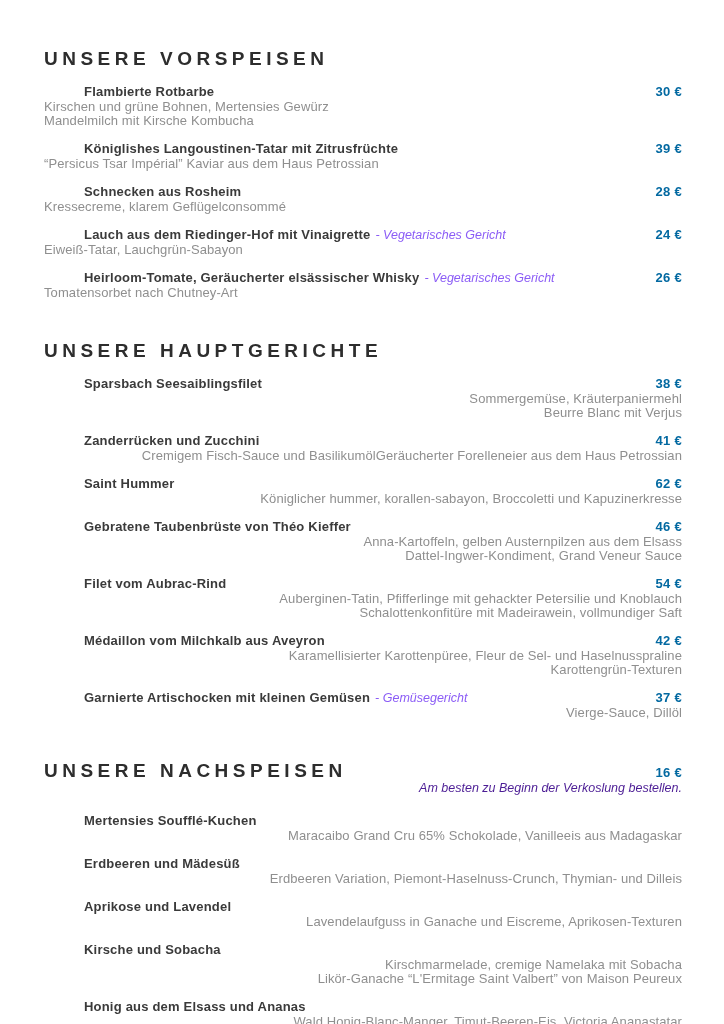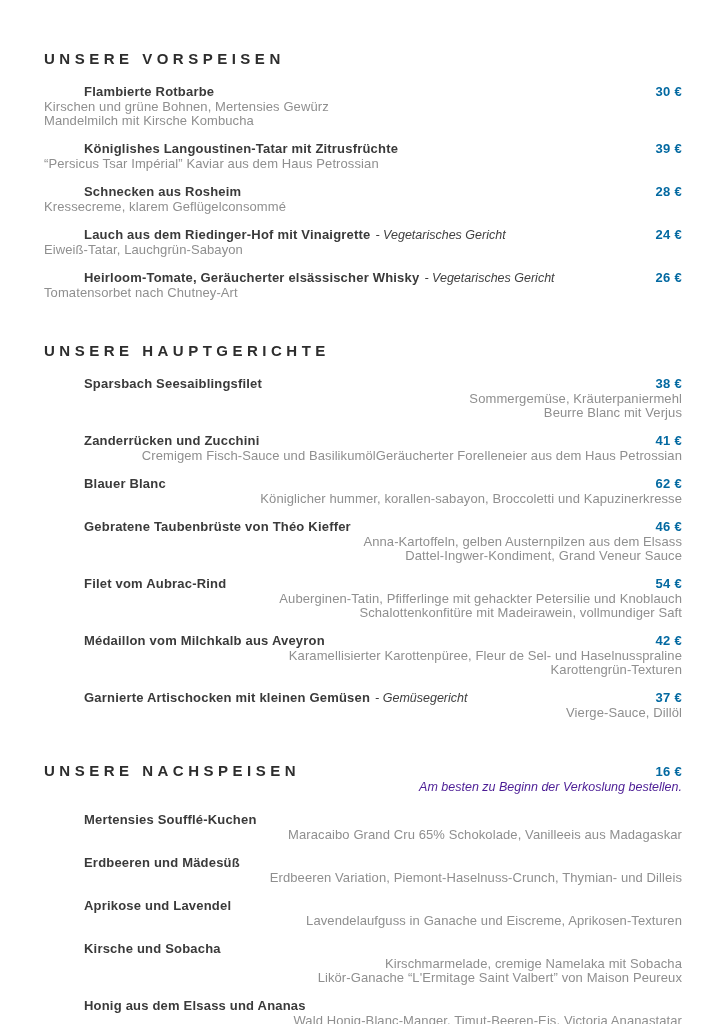--- a/index.html
+++ b/index.html
@@ -21,21 +21,21 @@
     margin-top: 42px;
     text-align: right;
   }
   .section-header {
     display: flex;
     justify-content: space-between;
     align-items: baseline;
   }
   .section-title {
     margin: 0;
-    font-size: 15px;
+    font-size: 19px;
     font-weight: 700;
     letter-spacing: 4.5px;
     color: #2d2d2d;
     line-height: 17px;
   }
   .section-subtitle {
     margin-top: 1px;
     font-size: 12.5px;
     font-style: italic;
     color: #4c1d95;
@@ -56,21 +56,21 @@
   .item-name {
     font-size: 13px;
     font-weight: 700;
     letter-spacing: 0.2px;
     color: #3a3a3a;
     line-height: 14px;
   }
   .item-tag {
     font-size: 12.5px;
     font-style: italic;
-    color: #404040;
+    color: #8b5cf6;
     margin-left: 5px;
     white-space: nowrap;
   }
   .price {
     font-size: 13px;
     font-weight: 700;
     color: #0369a1;
     white-space: nowrap;
     margin-left: 12px;
     letter-spacing: 0.3px;
@@ -185,21 +185,21 @@
       <span class="price item-price">41 €</span>
     </div>
     <div class="item-desc">
               <div class="desc-line">Cremigem Fisch-Sauce und BasilikumölGeräucherter Forelleneier aus dem Haus Petrossian</div>
             </div>
   </article>
 
   <article class="menu-item">
     <div class="item-row">
       <div class="item-name-line">
-        <span class="item-name">Blauer Blanc</span>
+        <span class="item-name">Saint Hummer</span>
       </div>
       <span class="price item-price">62 €</span>
     </div>
     <div class="item-desc">
               <div class="desc-line">Königlicher hummer, korallen-sabayon, Broccoletti und Kapuzinerkresse</div>
             </div>
   </article>
 
   <article class="menu-item">
     <div class="item-row">

